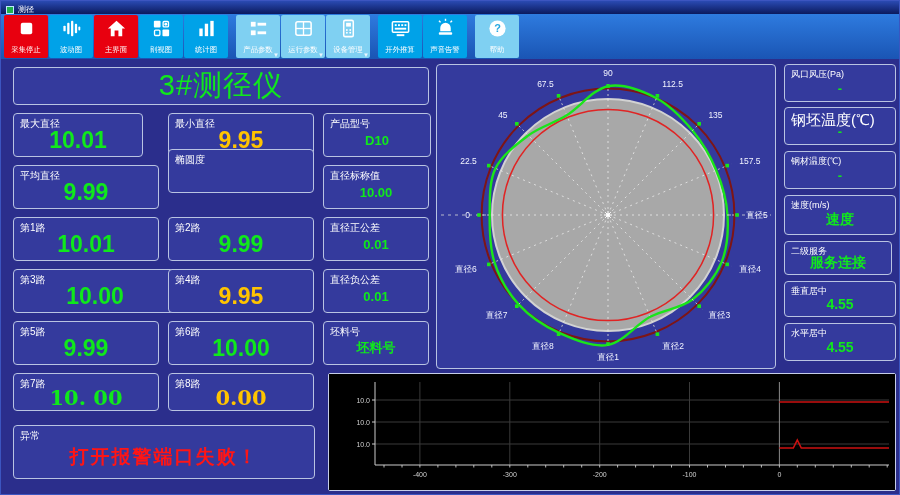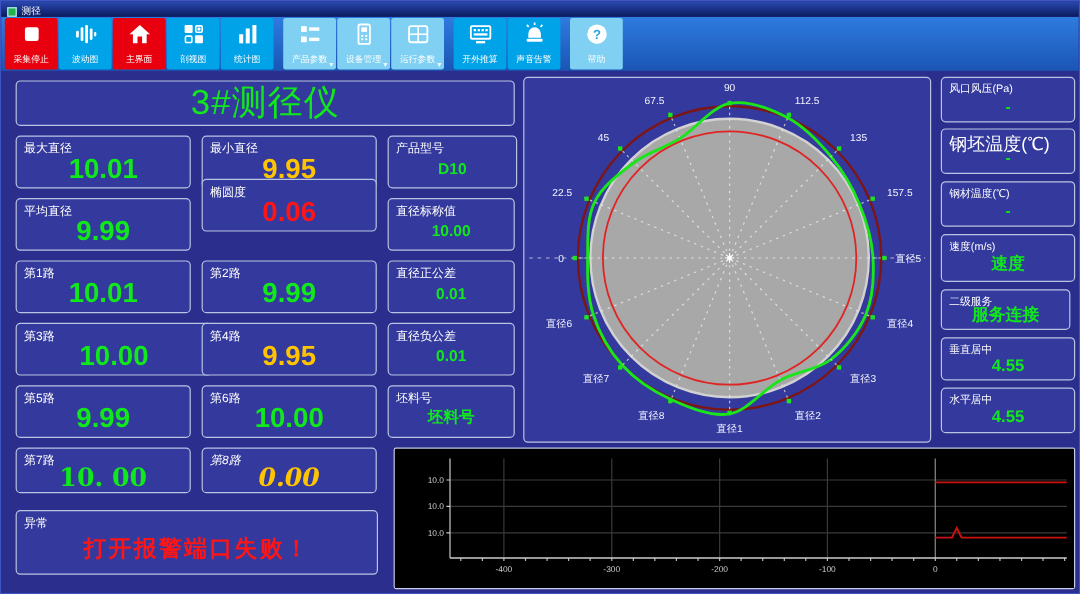--- a/index.html
+++ b/index.html
@@ -96,37 +96,37 @@
         <rect x="3" y="4" width="5" height="5"></rect>
         <rect x="10" y="5" width="9" height="3"></rect>
         <rect x="3" y="13" width="5" height="5"></rect>
         <rect x="10" y="14" width="9" height="3"></rect>
       </svg>
       <span class="tlabel">产品参数</span>
       <span class="dd">▼</span>
     </div>
     <div class="tbtn light">
       <svg class="ticon" viewBox="0 0 22 22" width="21" height="21" fill="#fff">
+        <rect x="3" y="4" width="16" height="14" rx="2" fill="none" stroke="#fff" stroke-width="1.6"></rect>
+        <line x1="11" y1="4" x2="11" y2="18" stroke="#fff" stroke-width="1.4"></line>
+        <line x1="3" y1="11" x2="19" y2="11" stroke="#fff" stroke-width="1.4"></line>
+      </svg>
+      <span class="tlabel">运行参数</span>
+      <span class="dd">▼</span>
+    </div>
+    <div class="tbtn light">
+      <svg class="ticon" viewBox="0 0 22 22" width="21" height="21" fill="#fff">
         <rect x="6" y="2.5" width="10" height="17" rx="1.5" fill="none" stroke="#fff" stroke-width="1.6"></rect>
         <rect x="8.5" y="5" width="5" height="4"></rect>
         <circle cx="9.3" cy="12.5" r="1"></circle>
         <circle cx="12.8" cy="12.5" r="1"></circle>
         <circle cx="9.3" cy="15.5" r="1"></circle>
         <circle cx="12.8" cy="15.5" r="1"></circle>
       </svg>
       <span class="tlabel">设备管理</span>
-      <span class="dd">▼</span>
-    </div>
-    <div class="tbtn light">
-      <svg class="ticon" viewBox="0 0 22 22" width="21" height="21" fill="#fff">
-        <rect x="3" y="4" width="16" height="14" rx="2" fill="none" stroke="#fff" stroke-width="1.6"></rect>
-        <line x1="11" y1="4" x2="11" y2="18" stroke="#fff" stroke-width="1.4"></line>
-        <line x1="3" y1="11" x2="19" y2="11" stroke="#fff" stroke-width="1.4"></line>
-      </svg>
-      <span class="tlabel">运行参数</span>
       <span class="dd">▼</span>
     </div>
     <div class="tbtn cyan gap">
       <svg class="ticon" viewBox="0 0 22 22" width="21" height="21" fill="#fff">
         <rect x="2.5" y="4" width="17" height="11" rx="1" fill="none" stroke="#fff" stroke-width="1.6"></rect>
         <rect x="5" y="6.5" width="2" height="2"></rect>
         <rect x="8.4" y="6.5" width="2" height="2"></rect>
         <rect x="11.8" y="6.5" width="2" height="2"></rect>
         <rect x="15.2" y="6.5" width="2" height="2"></rect>
         <rect x="5" y="10.2" width="12" height="2"></rect>
@@ -152,39 +152,38 @@
       <span class="tlabel">帮助</span>
     </div>
   </div>
 
 <div class="main">
   <div class="panel" style="left:12px;top:8px;width:416px;height:38px;">
     <div class="gtitle">3#测径仪</div>
   </div>
 
   <div id="grid">
-      <div class="panel" style="left: 12px; top: 54px; width: 146px; height: 44px; text-align: right;">
+      <div class="panel" style="left: 12px; top: 54px; width: 130px; height: 44px; text-align: right;">
         <span class="clabel">最大直径</span>
       <span class="cval big g">10.01</span>
       </div>
       <div class="panel" style="left: 167px; top: 54px; width: 146px; height: 44px;">
         <span class="clabel">最小直径</span>
       <span class="cval big y">9.95</span>
       </div>
       <div class="panel" style="left: 322px; top: 54px; width: 108px; height: 44px;">
         <span class="clabel">产品型号</span>
       <span class="cval small g">D10</span>
       </div>
       <div class="panel" style="left: 12px; top: 106px; width: 146px; height: 44px;">
         <span class="clabel">平均直径</span>
       <span class="cval big g">9.99</span>
       </div>
       <div class="panel" style="left: 167px; top: 90px; width: 146px; height: 44px;">
         <span class="clabel">椭圆度</span>
-      <span class="cval big r">0.06</span>
       </div>
       <div class="panel" style="left: 322px; top: 106px; width: 106px; height: 44px; text-align: center;">
         <span class="clabel">直径标称值</span>
       <span class="cval small g">10.00</span>
       </div>
       <div class="panel" style="left: 12px; top: 158px; width: 146px; height: 44px; text-align: center;">
         <span class="clabel">第1路</span>
       <span class="cval big g">10.01</span>
       </div>
       <div class="panel" style="left: 167px; top: 158px; width: 146px; height: 44px;">
@@ -216,21 +215,21 @@
       <span class="cval big g">10.00</span>
       </div>
       <div class="panel" style="left: 322px; top: 262px; width: 106px; height: 44px; text-align: right;">
         <span class="clabel">坯料号</span>
       <span class="cval small g">坯料号</span>
       </div>
       <div class="panel" style="left: 12px; top: 314px; width: 146px; height: 38px;">
         <span class="clabel">第7路</span>
       <span class="cval serif g">10. 00</span>
       </div>
-      <div class="panel" style="left: 167px; top: 314px; width: 146px; height: 38px; font-style: italic;">
+      <div class="panel" style="left: 167px; top: 314px; width: 146px; height: 38px;">
         <span class="clabel">第8路</span>
       <span class="cval serif y">0.00</span>
       </div>
     </div>
 
   <div class="panel" style="left:12px;top:366px;width:302px;height:54px;">
     <span class="clabel">异常</span>
     <span class="cval alarmval r">打开报警端口失败！</span>
   </div>
 

